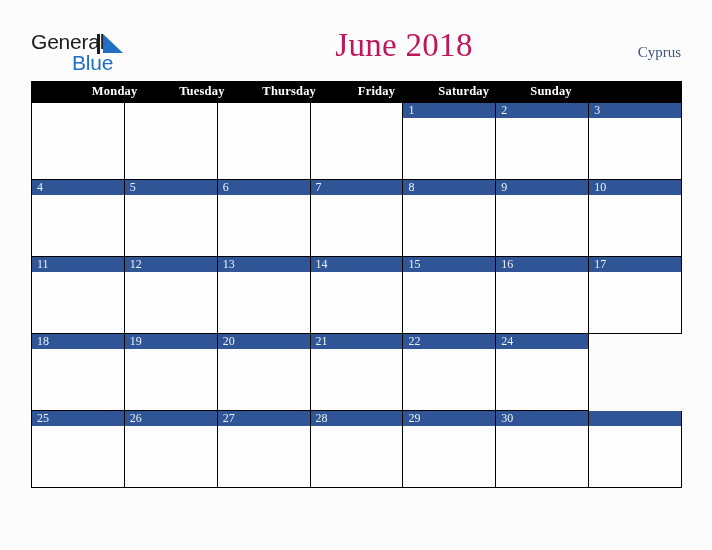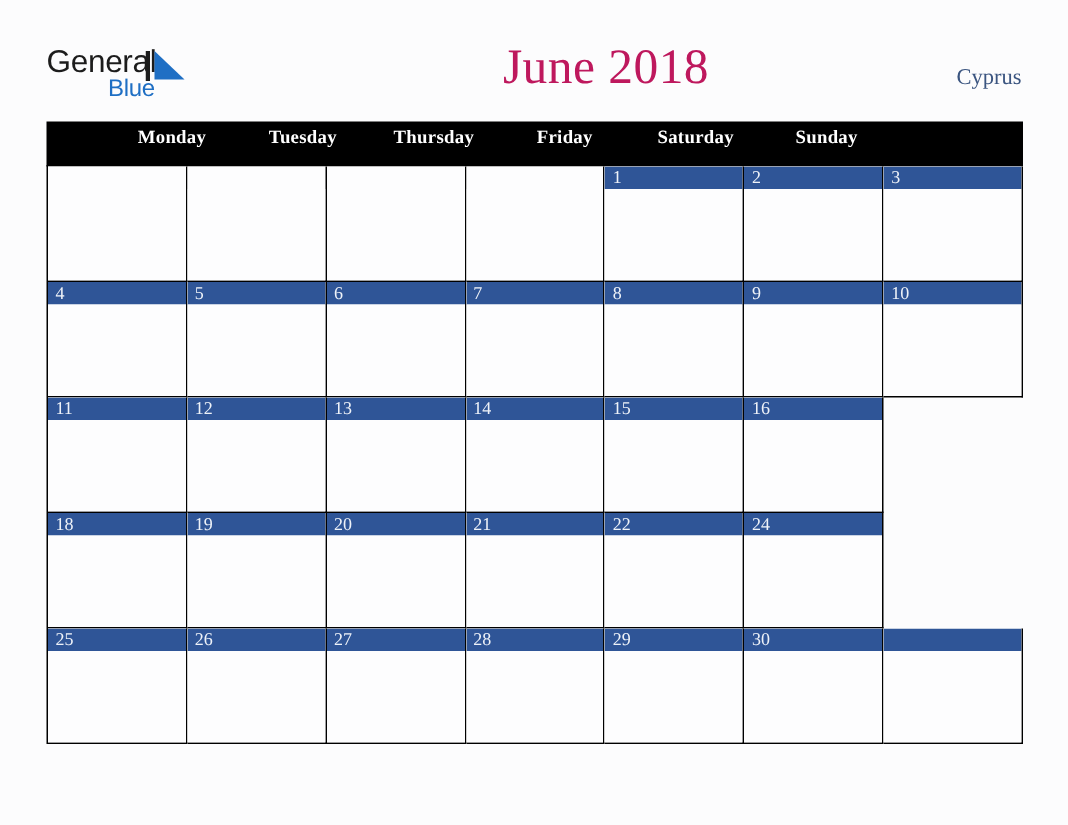--- a/index.html
+++ b/index.html
@@ -57,21 +57,21 @@
     left: 66px;
     top: 3px;
     width: 28px;
     height: 20px;
   }
   .logo-row2 {
     position: absolute;
     left: 41px;
     top: 21px;
     font-family: "Liberation Sans", "DejaVu Sans", sans-serif;
-    font-size: 16px;
+    font-size: 21px;
     color: #1f6fc4;
     letter-spacing: -0.2px;
     white-space: nowrap;
   }
 
   .title {
     position: absolute;
     left: 0;
     top: 27px;
     width: 712px;
@@ -98,21 +98,21 @@
     position: absolute;
     left: 31px;
     top: 81px;
     width: 651px;
   }
 
   .dow-row {
     display: grid;
     grid-template-columns: repeat(7, 1fr);
     background: #000000;
-    height: 29px;
+    height: 21px;
     padding-left: 40px;
   }
   .dow {
     color: #ffffff;
     font-size: 12.5px;
     font-weight: bold;
     text-align: center;
     line-height: 21px;
     font-family: "Liberation Serif", "DejaVu Serif", serif;
     letter-spacing: 0.2px;
@@ -303,20 +303,26 @@
               <span class="daynum">15</span>
             </div>
             <div class="cell-body"></div>
           </div>
           <div class="cell">
             <div class="daybar">
               <span class="daynum">16</span>
             </div>
             <div class="cell-body"></div>
           </div>
+          <div class="cell">
+            <div class="daybar">
+              <span class="daynum">17</span>
+            </div>
+            <div class="cell-body"></div>
+          </div>
         </div>
         <div class="week">
           <div class="cell">
             <div class="daybar">
               <span class="daynum">18</span>
             </div>
             <div class="cell-body"></div>
           </div>
           <div class="cell">
             <div class="daybar">

